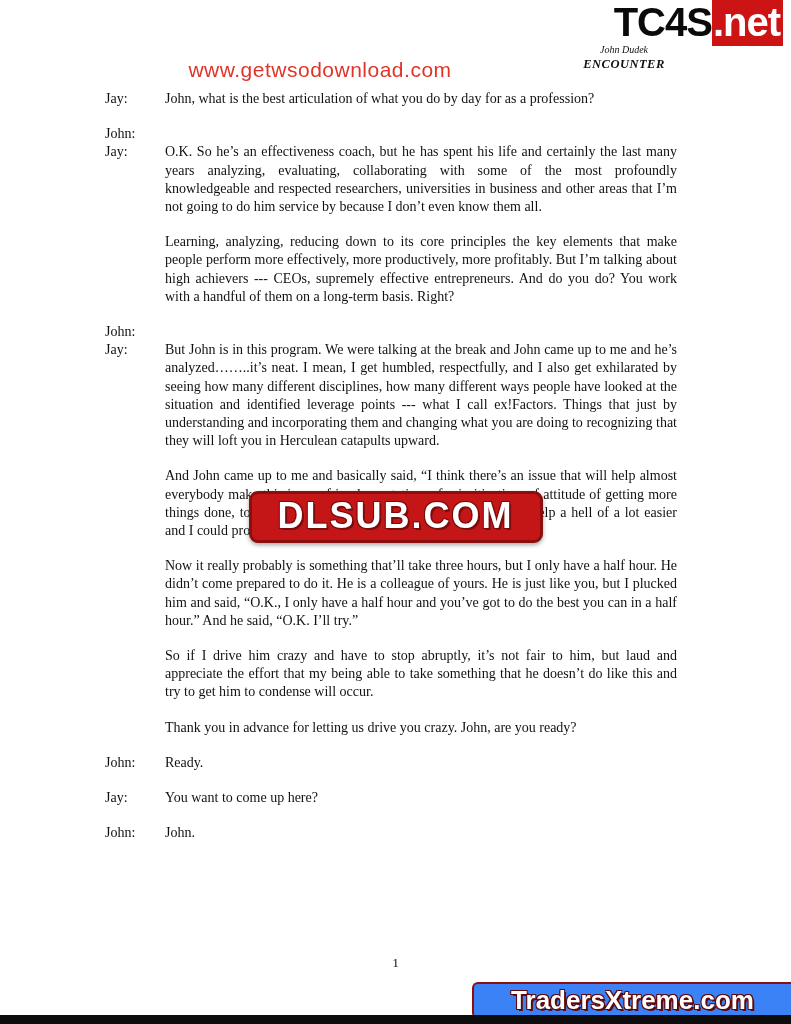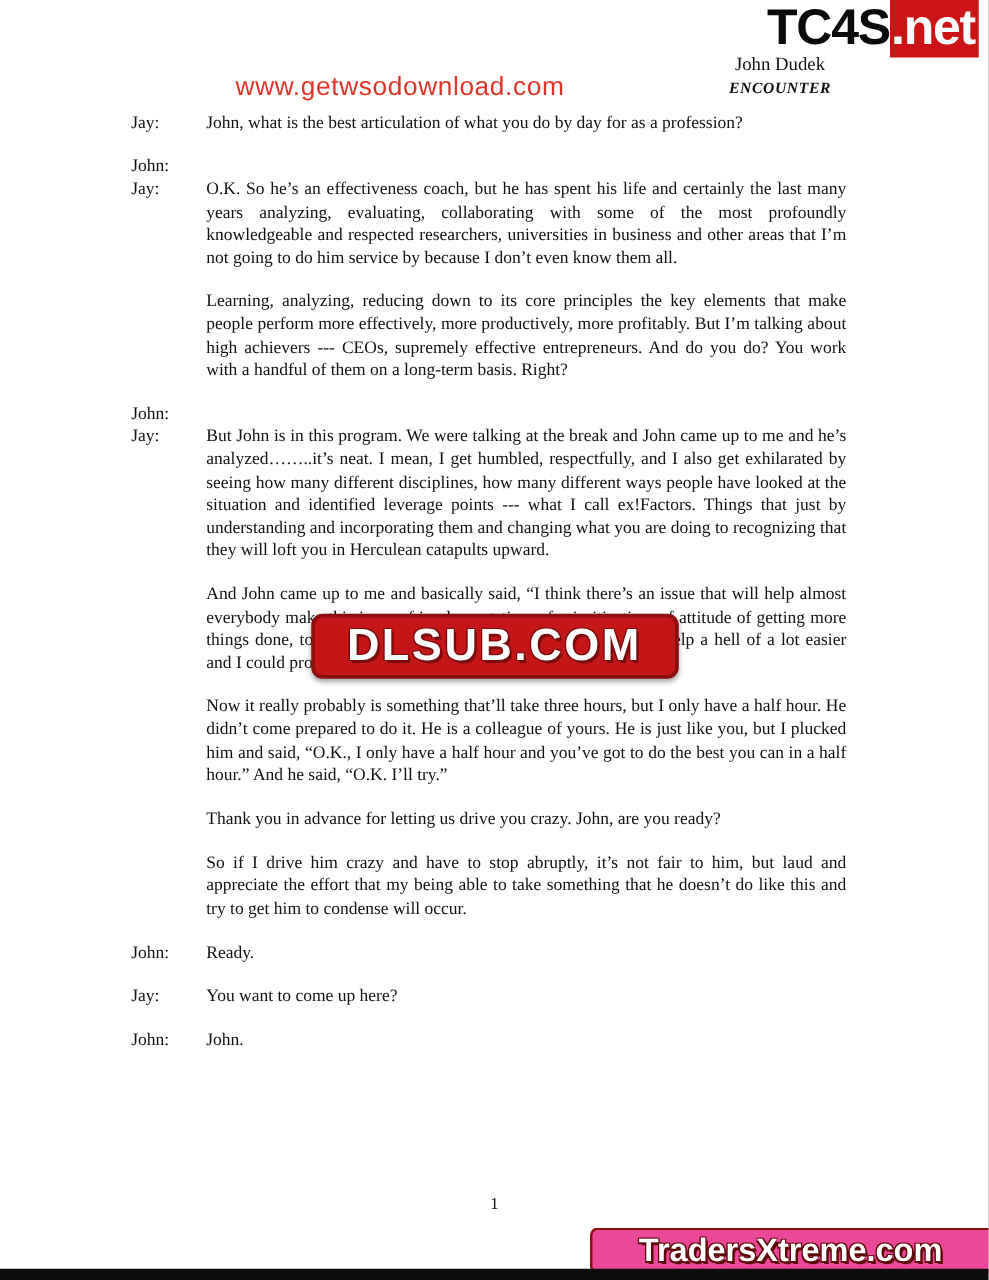--- a/index.html
+++ b/index.html
@@ -44,21 +44,21 @@
   }
   .logo-subs {
     position: absolute;
     top: 44px;
     right: 112px;
     width: 110px;
     text-align: center;
     font-family: "Liberation Serif", serif;
     color: #111;
   }
-  .logo-byline { font-size: 15px; margin-bottom: 2px; white-space: nowrap; text-align: center; }
+  .logo-byline { font-style: italic; font-size: 10px; margin-bottom: 2px; white-space: nowrap; text-align: center; }
   .logo-series { font-style: italic; font-weight: bold; font-size: 12.5px; letter-spacing: 0.5px; white-space: nowrap; }
 
   
   .transcript {
     position: absolute;
     top: 90px;
     left: 105px;
     width: 572px;
     font-size: 14px;
     line-height: 18.2px;
@@ -98,21 +98,21 @@
     font-size: 13.4px;
   }
 
   
   .traders-banner {
     position: absolute;
     top: 982px;
     left: 472px;
     right: 0;
     height: 33px;
-    background: #ec4899;
+    background: #3b82f6;
     border-top: 2px solid #8b0f0f;
     border-left: 2px solid #8b0f0f;
     border-bottom: 2px solid #8b0f0f;
     border-radius: 6px 0 0 6px;
     display: flex;
     align-items: center;
     justify-content: center;
     font-family: "Liberation Sans", sans-serif;
     font-weight: bold;
     font-size: 26px;
@@ -163,22 +163,22 @@
       </div>
       <div class="entry">
         <div class="speaker">John:</div>
       </div>
       <div class="entry">
         <div class="speaker">Jay:</div>
         <div class="entry-body">
           <p>But John is in this program.  We were talking at the break and John came up to me and he’s analyzed……..it’s neat.  I mean, I get humbled, respectfully, and I also get exhilarated by seeing how many different disciplines, how many different ways people have looked at the situation and identified leverage points --- what I call ex!Factors.  Things that just by understanding and incorporating them and changing what you are doing to recognizing that they will loft you in Herculean catapults upward.</p>
           <p>And John came up to me and basically said, “I think there’s an issue that will help almost everybody make this issue of implementation, of prioritization, of attitude of getting more things done, towards spinning it all out or asking and securing help a hell of a lot easier and I could probably do it in a half an hour.</p>
           <p>Now it really probably is something that’ll take three hours, but I only have a half hour.  He didn’t come prepared to do it.  He is a colleague of yours.  He is just like you, but I plucked him and said, “O.K., I only have a half hour and you’ve got to do the best you can in a half hour.”  And he said, “O.K.  I’ll try.”</p>
+          <p>So if I drive him crazy and have to stop abruptly, it’s not fair to him, but laud and appreciate the effort that my being able to take something that he doesn’t do like this and try to get him to condense will occur.</p>
           <p>Thank you in advance for letting us drive you crazy.  John, are you ready?</p>
-          <p>So if I drive him crazy and have to stop abruptly, it’s not fair to him, but laud and appreciate the effort that my being able to take something that he doesn’t do like this and try to get him to condense will occur.</p>
         </div>
       </div>
       <div class="entry">
         <div class="speaker">John:</div>
         <div class="entry-body">
           <p>Ready.</p>
         </div>
       </div>
       <div class="entry">
         <div class="speaker">Jay:</div>

